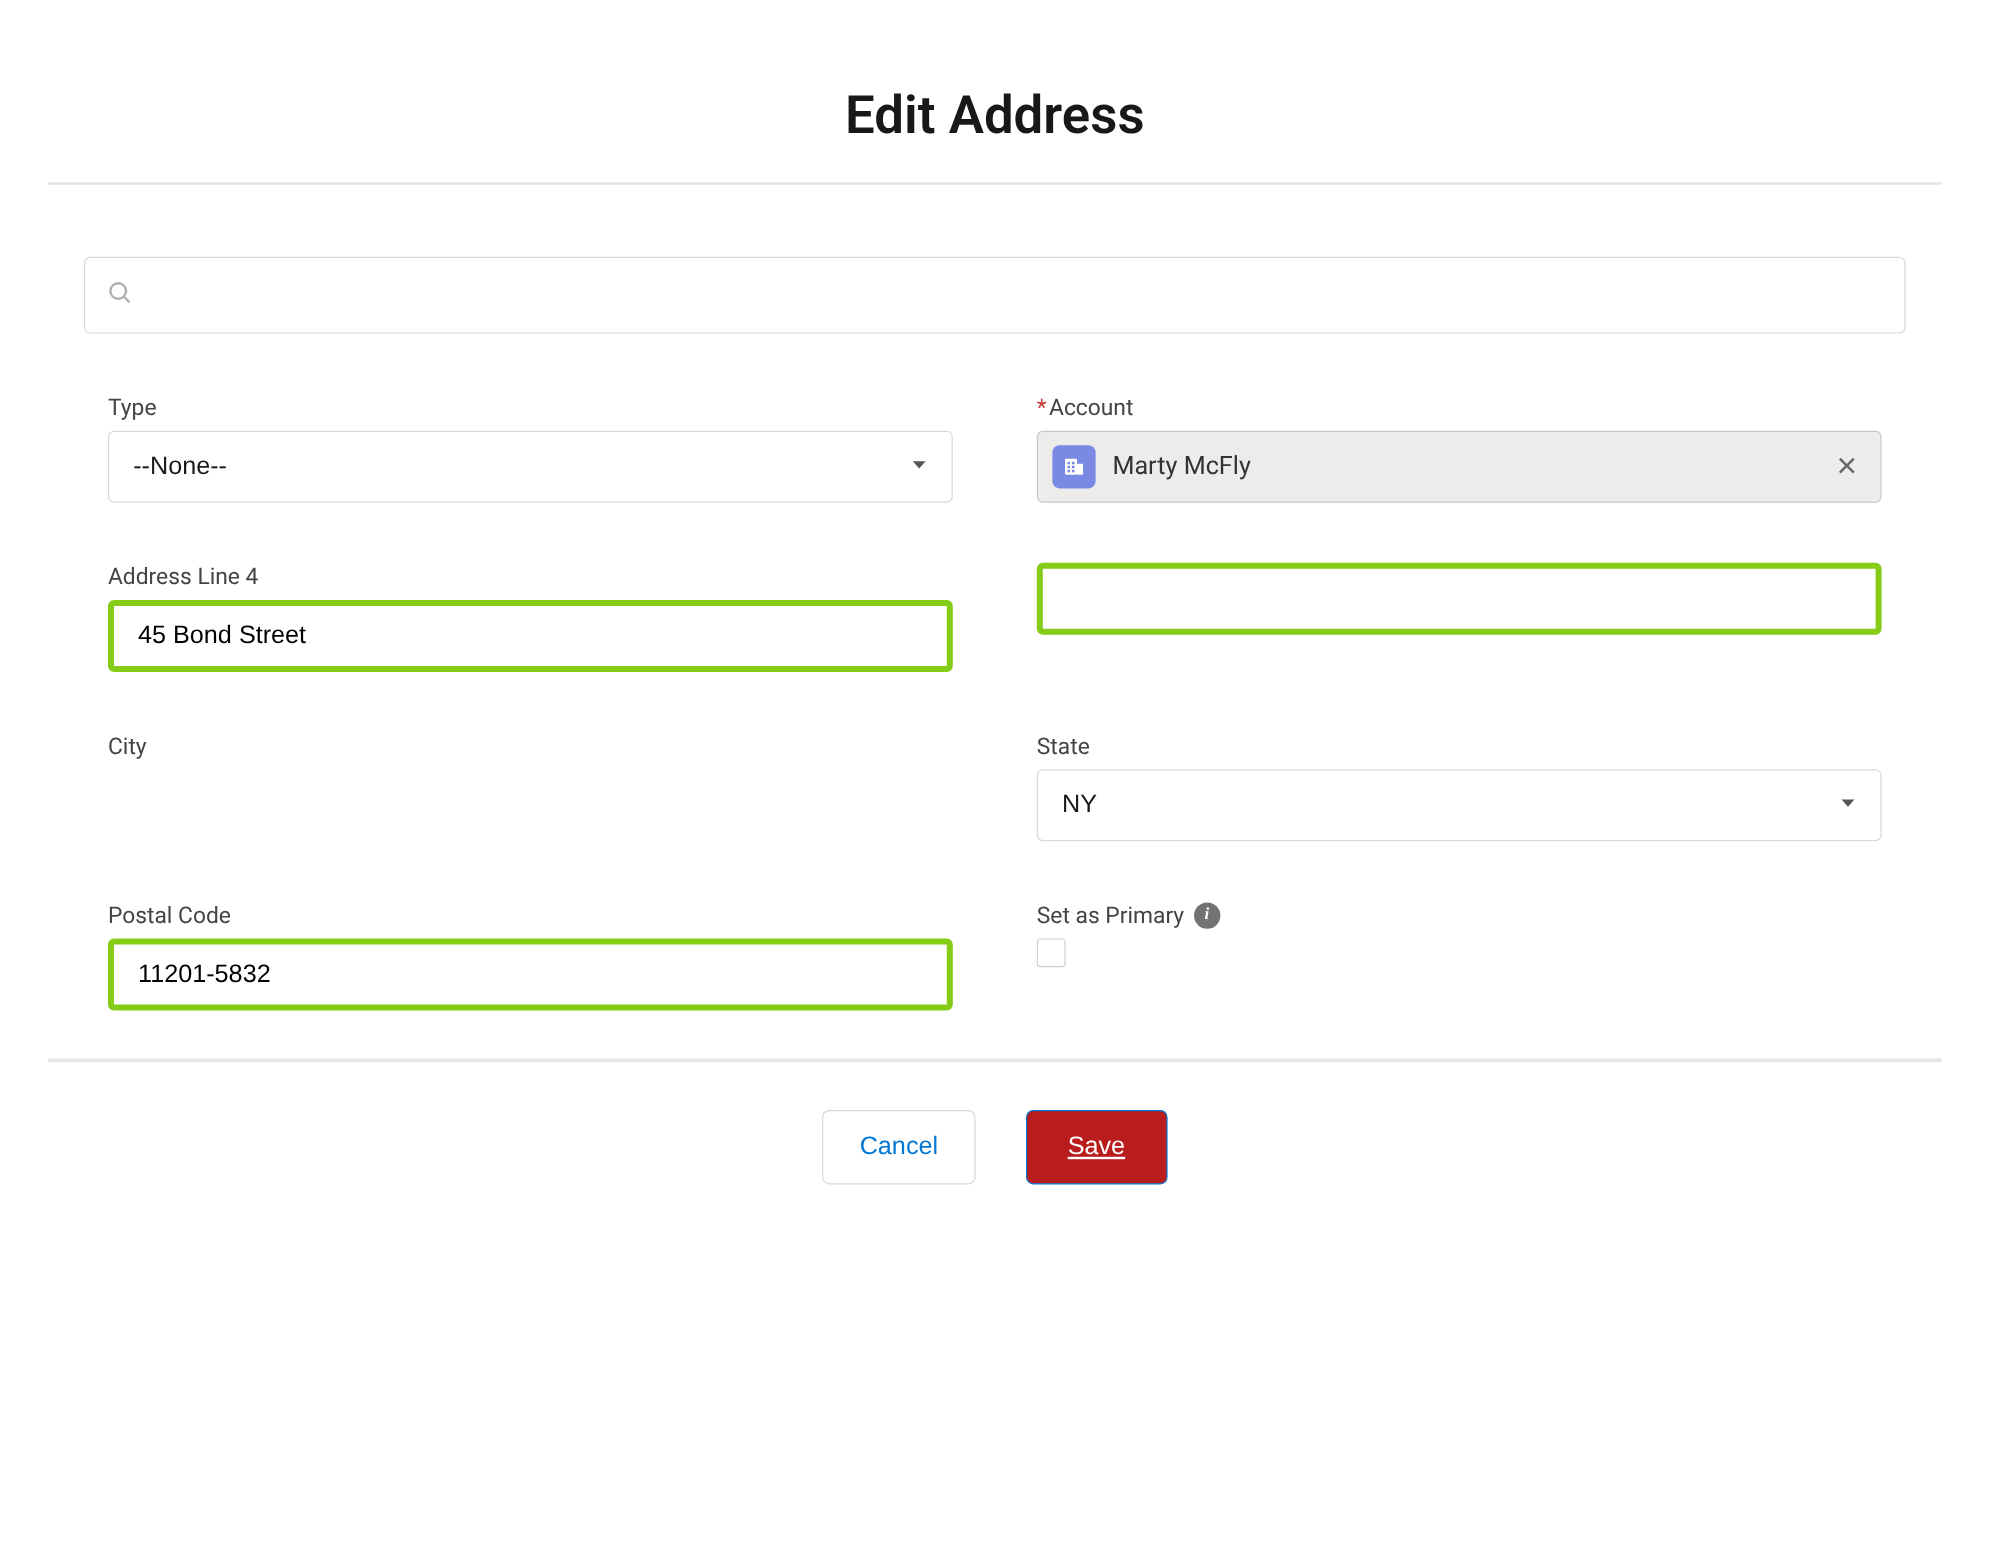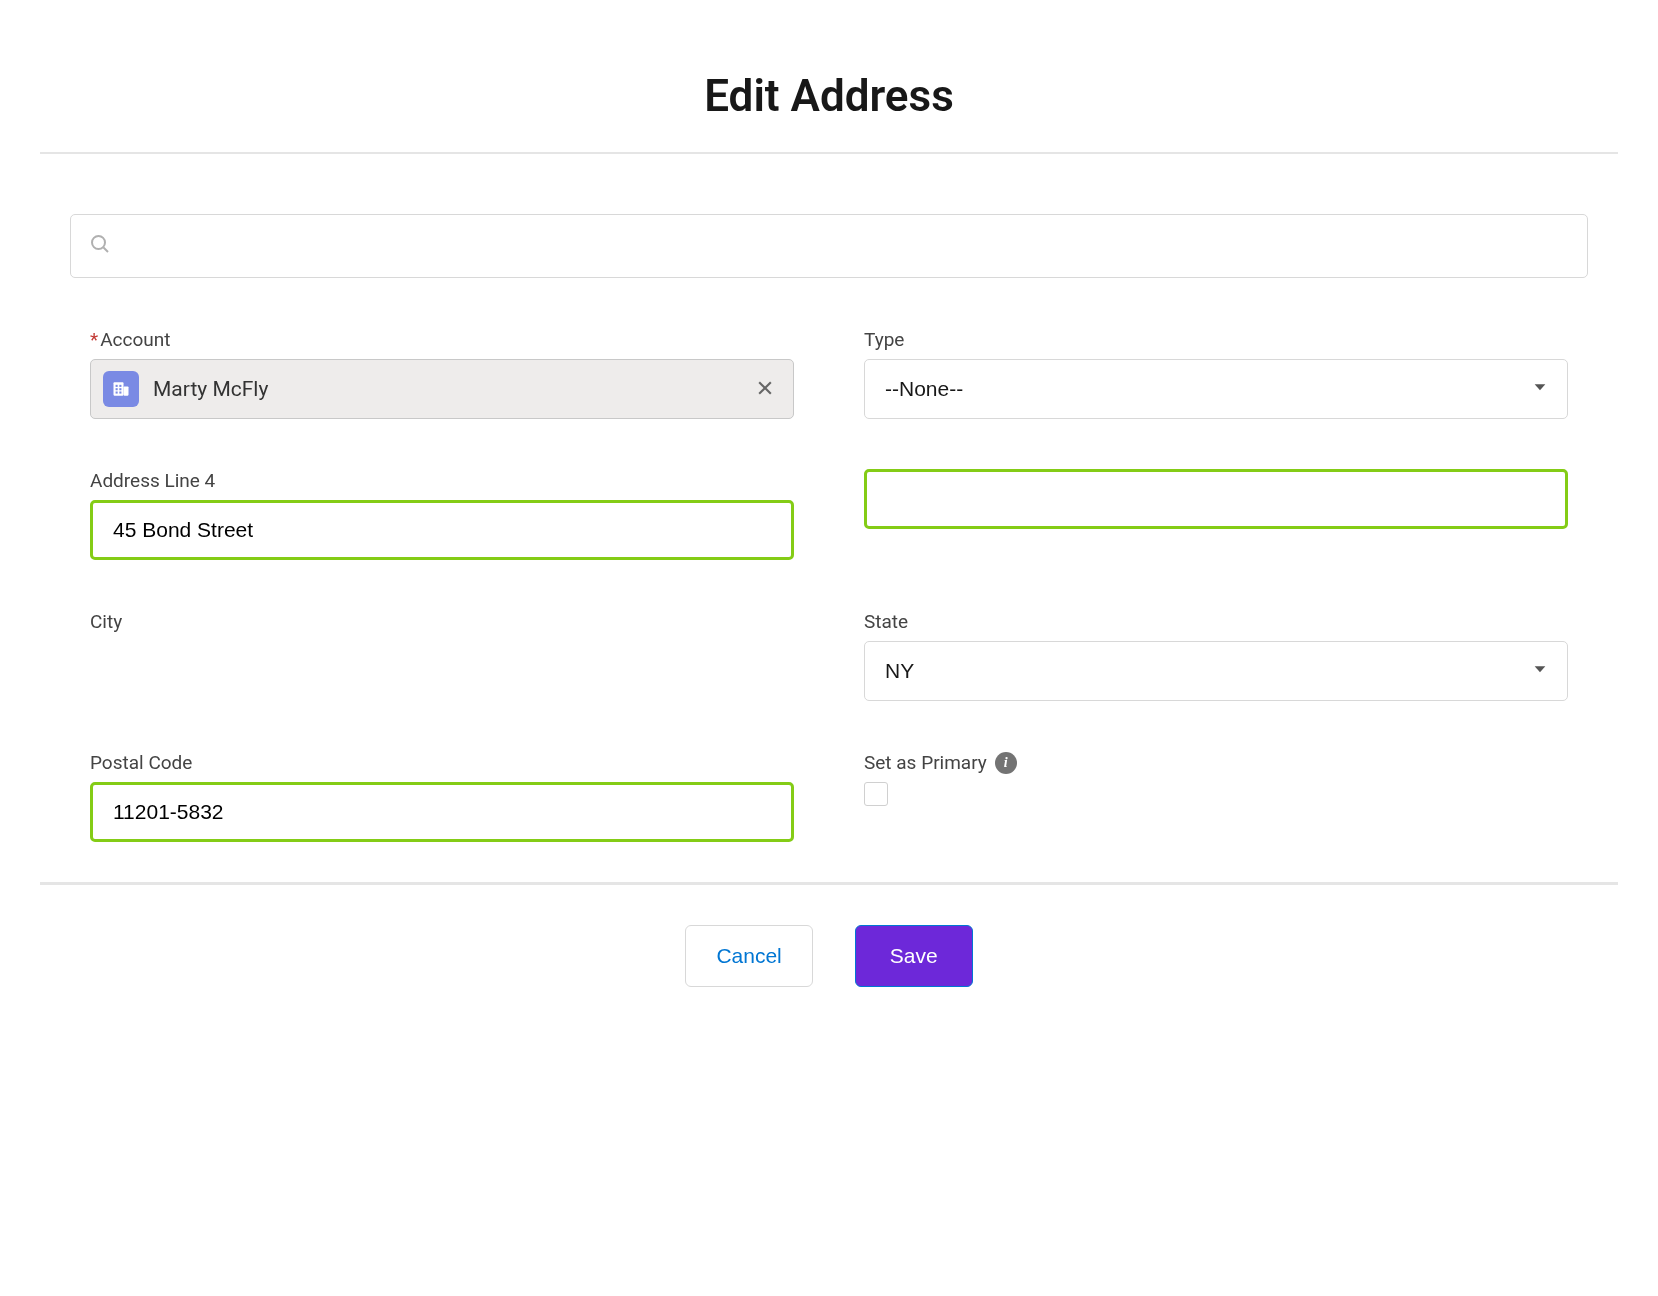--- a/index.html
+++ b/index.html
@@ -66,21 +66,21 @@
     grid-template-columns: 1fr 1fr;
     column-gap: 70px;
     row-gap: 50px;
     padding-left: 20px;
     padding-right: 20px;
   }
   .field {}
   .text-input {
     width: 100%;
     height: 60px;
-    border: 3px solid #84cc16;
+    border: 5px solid #84cc16;
     border-radius: 5px;
     padding: 0 20px;
     font-size: 21px;
     background: #fff;
   }
   .select-wrap {
     position: relative;
   }
   .select {
     width: 100%;
@@ -174,24 +174,25 @@
     font-size: 21px;
     padding: 0 30px;
     cursor: pointer;
   }
   .btn-cancel {
     background: #fff;
     border: 1px solid #d8d8d8;
     color: #0176d3;
   }
   .btn-save {
-    background: #6d28d9;
+    background: #b91c1c;
     border: 1px solid #0176d3;
     color: #fff;
     padding: 0 34px;
+    text-decoration: underline;
   }
 </style>
 </head>
 <body>
 
 <div class="page">
 
   <div class="title">Edit Address</div>
   <hr class="hr">
 
@@ -201,20 +202,32 @@
       <span class="search-icon">
         <svg width="24" height="24" viewBox="0 0 24 24" fill="none" stroke="currentColor" stroke-width="2">
           <circle cx="10.5" cy="10.5" r="6.5"></circle>
           <line x1="20" y1="20" x2="15.5" y2="15.5"></line>
         </svg>
       </span>
       <input type="text" class="search-input" value="" style="">
     </div>
 
     <div class="grid">
+
+      <div class="field">
+        <div class="label">Type</div>
+        <div class="select-wrap">
+          <button class="select">--None--</button>
+          <span class="caret">
+            <svg width="16" height="16" viewBox="0 0 24 24" fill="currentColor">
+                <path d="M4 8 L12 17 L20 8 Z"></path>
+              </svg>
+          </span>
+        </div>
+      </div>
 
       <div class="field">
         <div class="label">
           <span><span class="req">*</span><span>Account</span></span>
         </div>
         <div class="pill">
           <span class="pill-icon">
             <svg width="20" height="20" viewBox="0 0 24 24" fill="#fff">
               <rect x="3" y="4" width="12" height="16" rx="1"></rect>
               <rect x="15" y="9" width="6" height="11" rx="1"></rect>
@@ -232,32 +245,20 @@
               <svg width="20" height="20" viewBox="0 0 24 24" fill="none" stroke="currentColor" stroke-width="2.5">
                 <line x1="5" y1="5" x2="19" y2="19"></line>
                 <line x1="19" y1="5" x2="5" y2="19"></line>
               </svg>
             </span>
           </button>
         </div>
       </div>
 
       <div class="field">
-        <div class="label">Type</div>
-        <div class="select-wrap">
-          <button class="select">--None--</button>
-          <span class="caret">
-            <svg width="16" height="16" viewBox="0 0 24 24" fill="currentColor">
-                <path d="M4 8 L12 17 L20 8 Z"></path>
-              </svg>
-          </span>
-        </div>
-      </div>
-
-      <div class="field">
         <div class="label">Address Line 4</div>
         <input type="text" class="text-input" value="45 Bond Street" style="">
       </div>
 
       <div class="field">
         <input type="text" class="text-input" value="" style="">
       </div>
 
       <div class="field">
         <div class="label">City</div>

